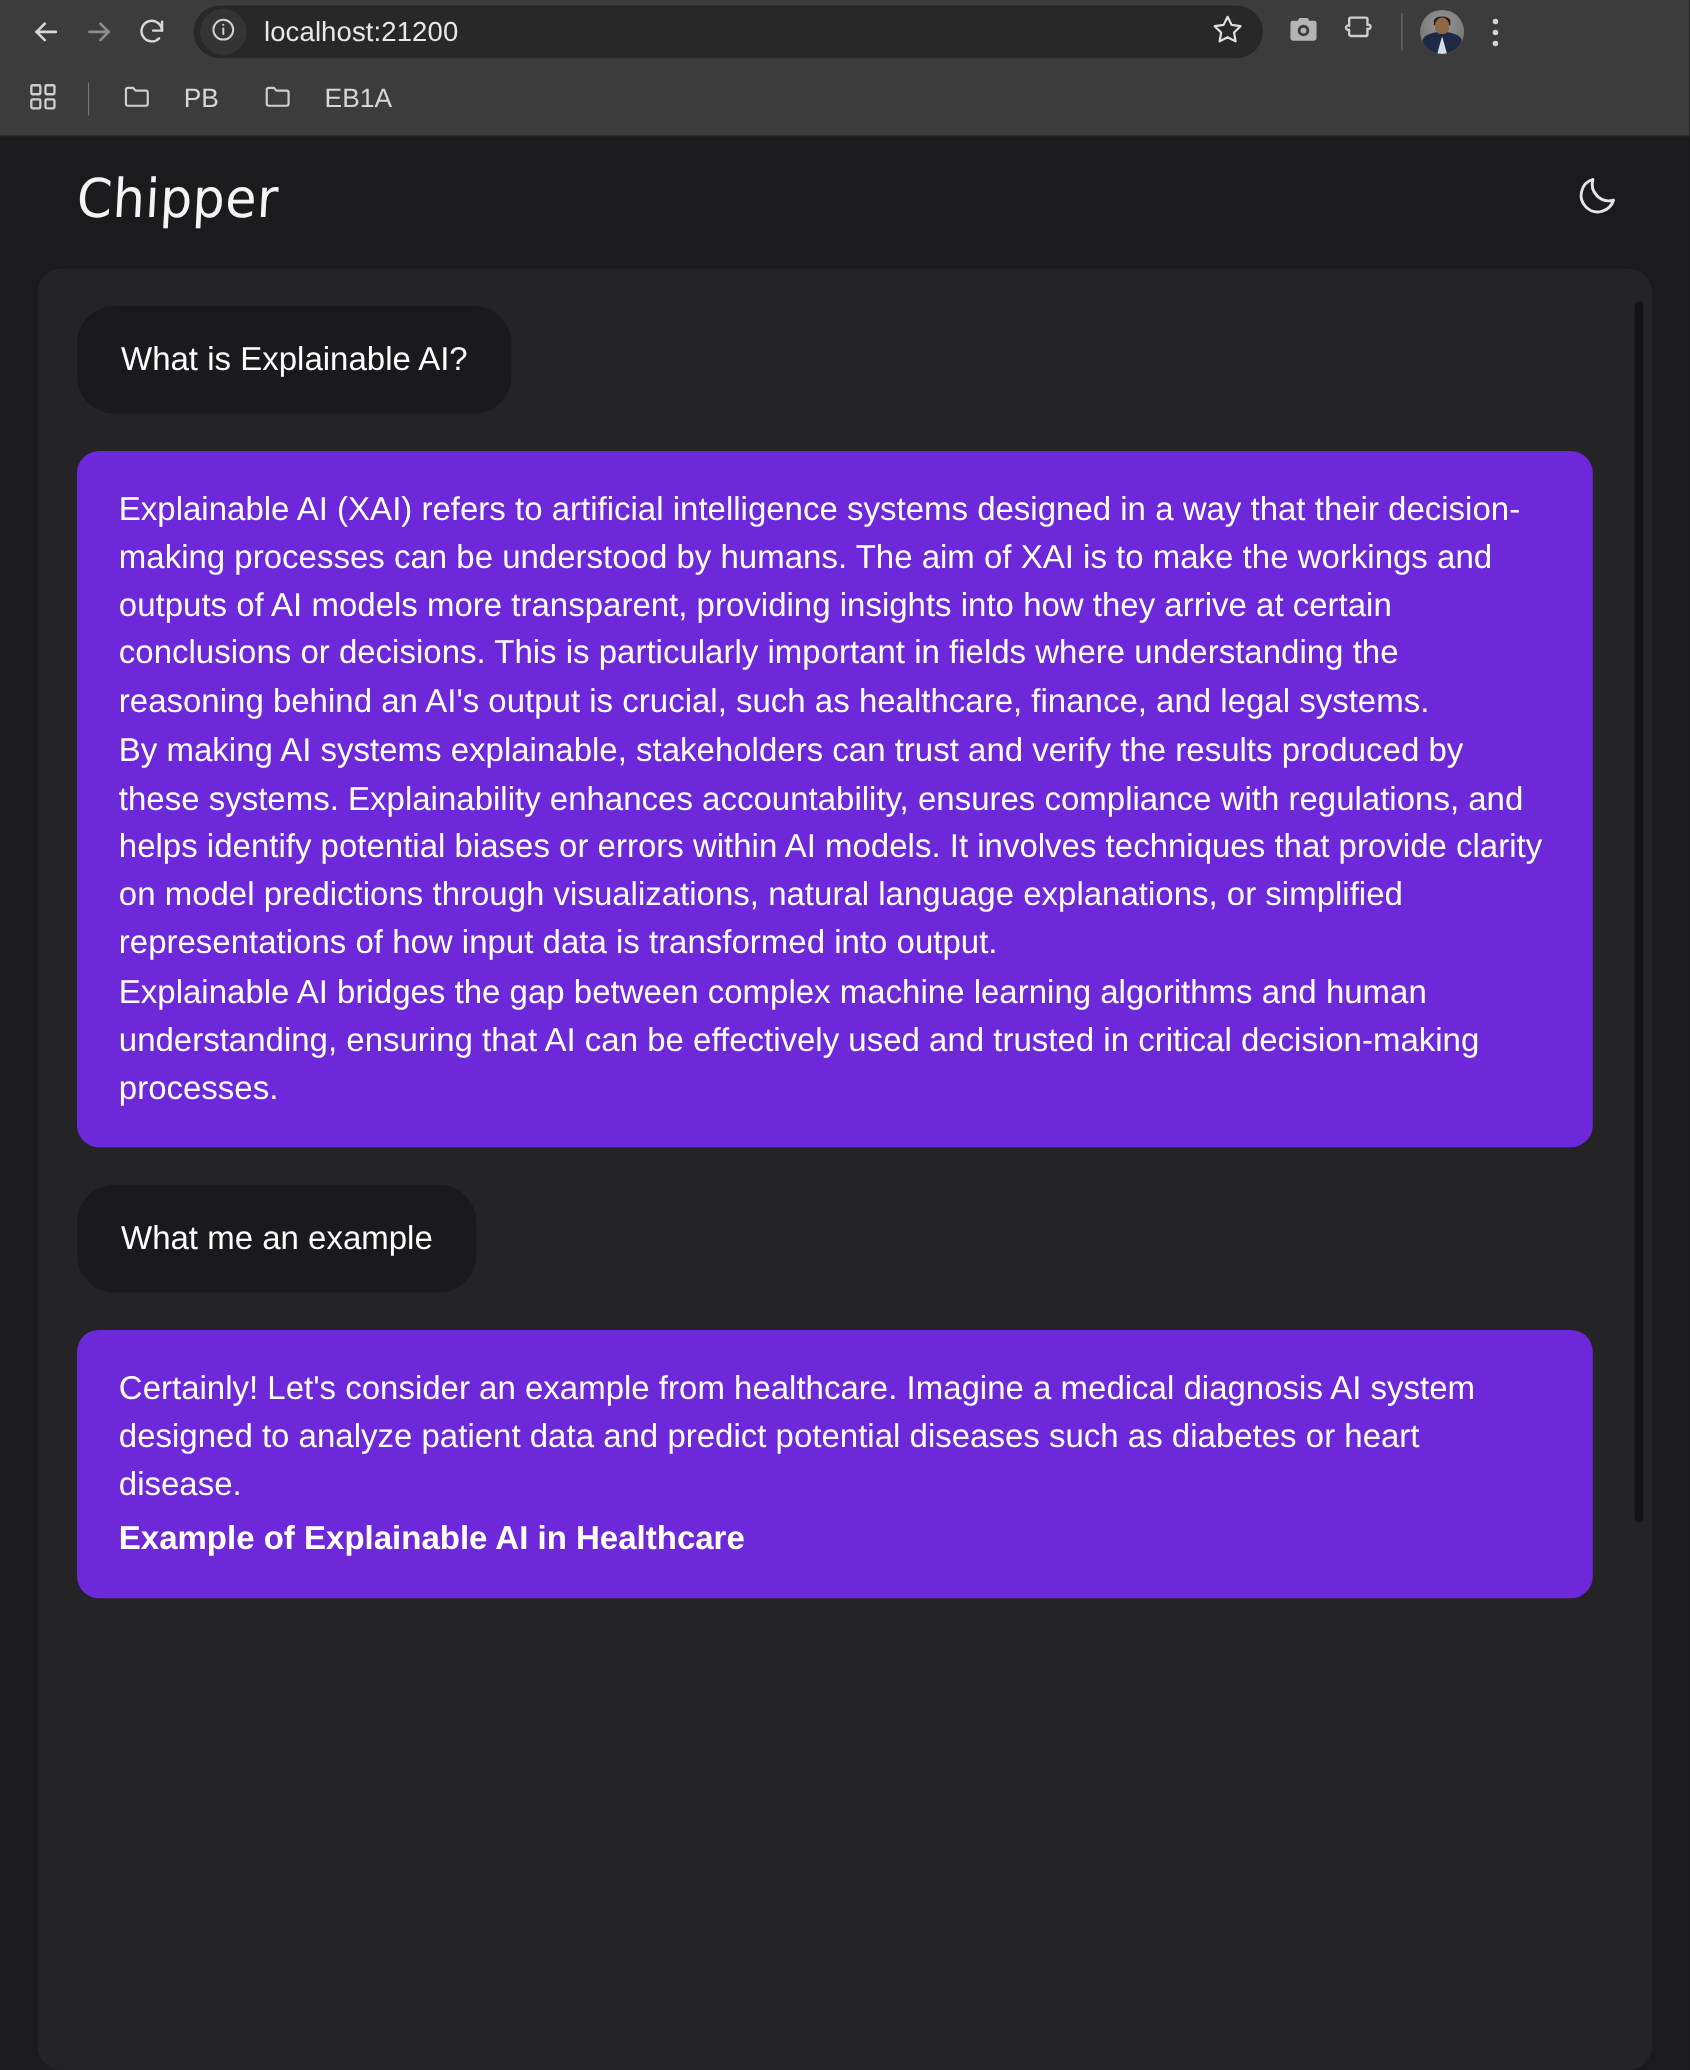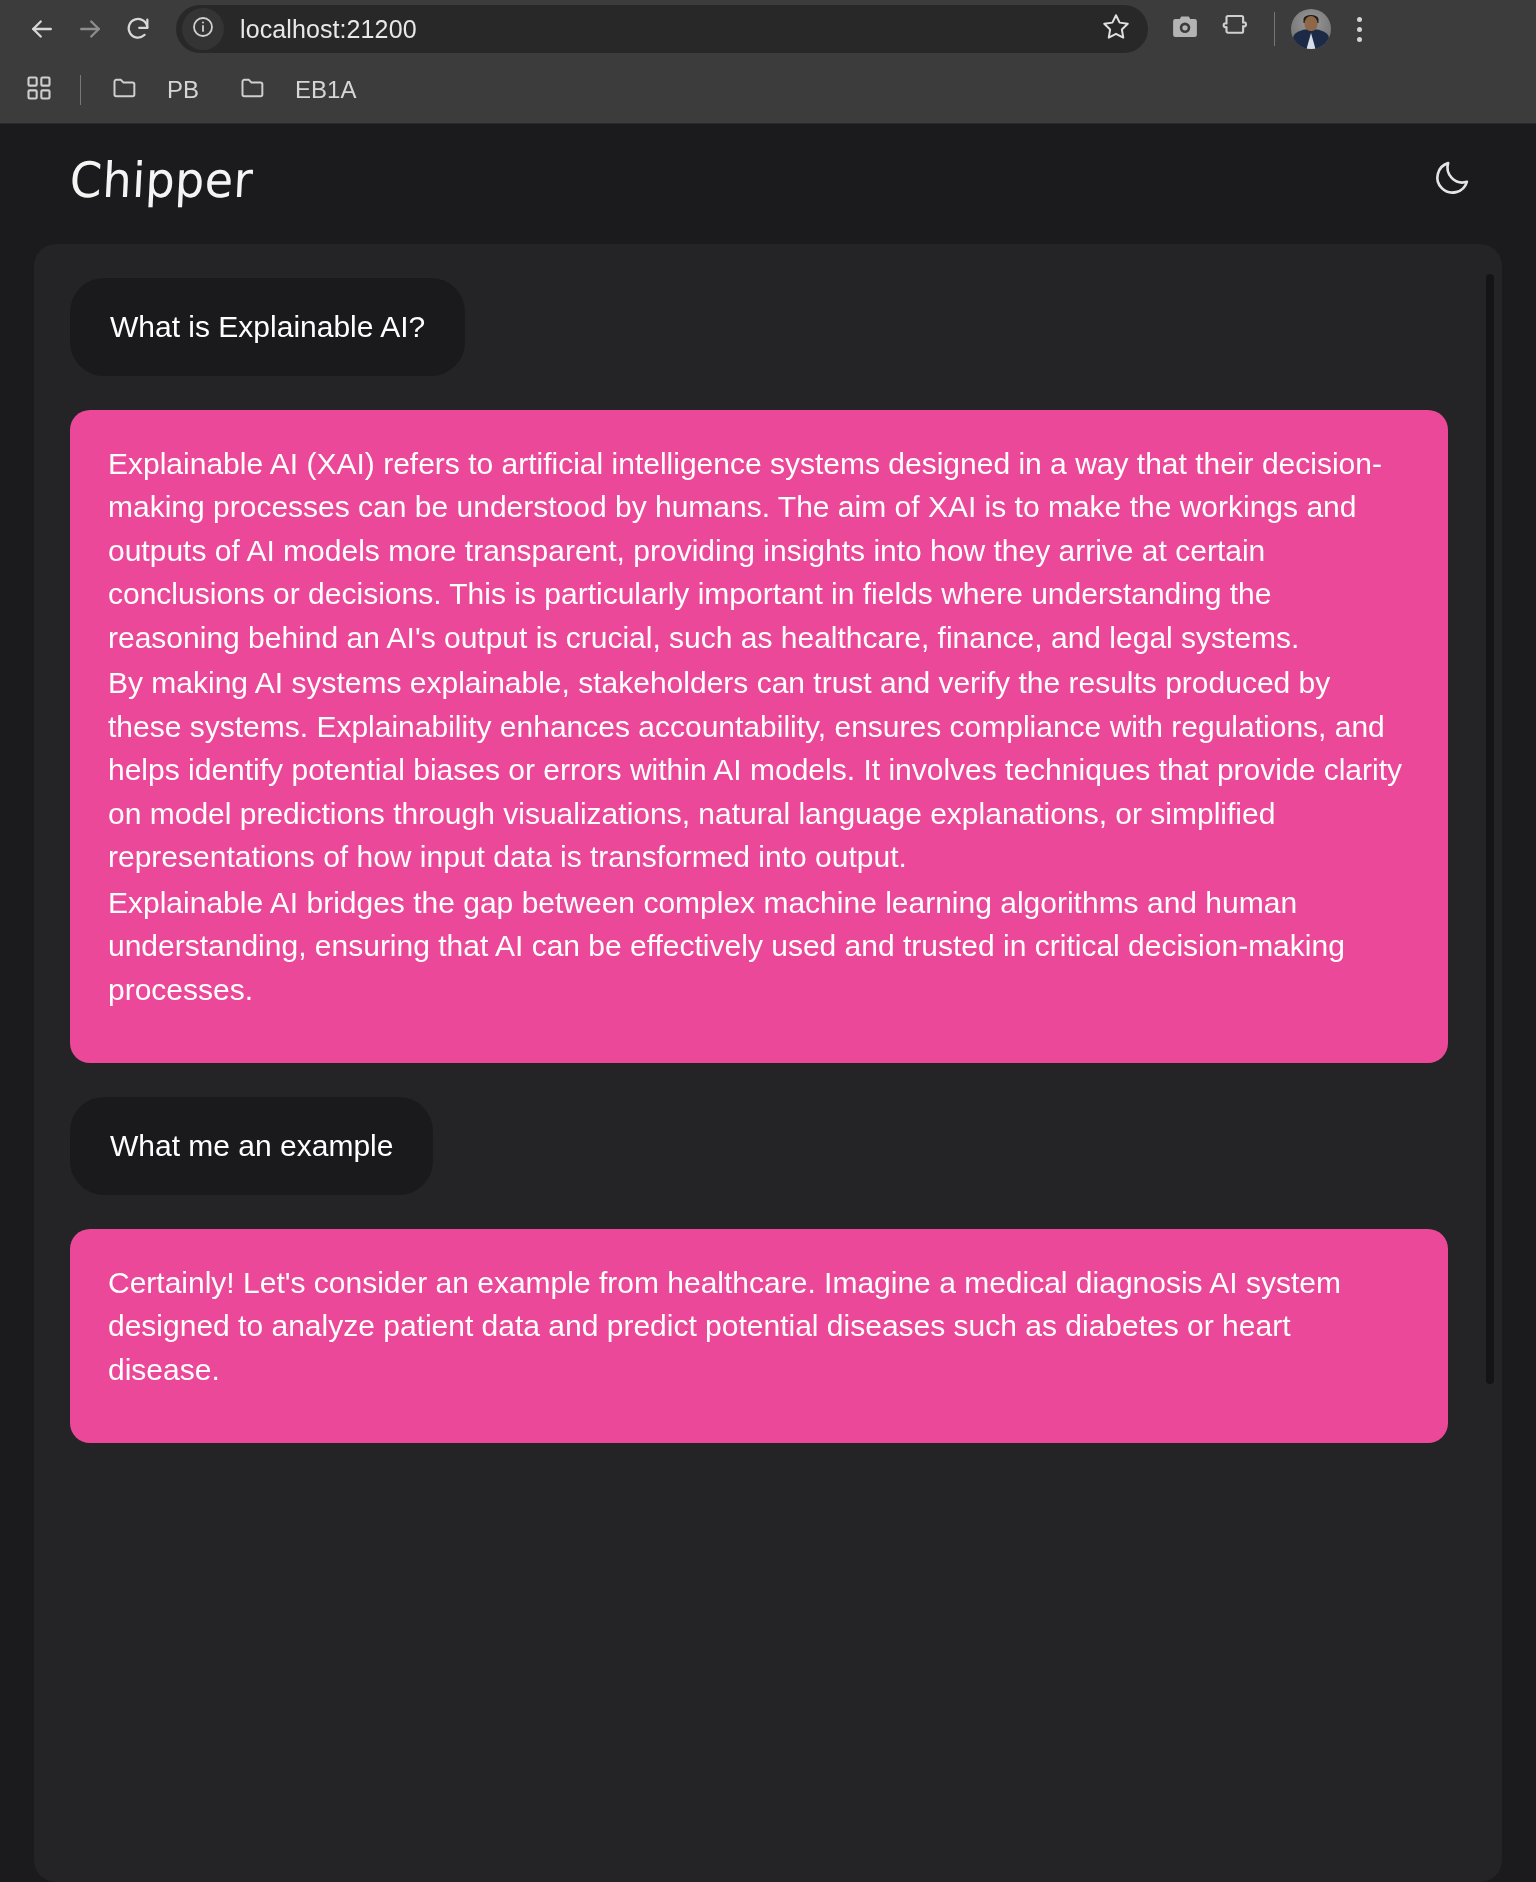--- a/index.html
+++ b/index.html
@@ -190,24 +190,24 @@
   .bubble-user {
     background: #1a1a1c;
     color: #ffffff;
     border-radius: 34px;
     padding: 30px 40px;
     font-size: 30px;
     line-height: 1.25;
     max-width: 70%;
   }
   .bubble-assistant {
-    background: #ec4899;
+    background: #6d28d9;
     color: #ffffff;
     border-radius: 20px;
-    padding: 32px 38px 52px 38px;
+    padding: 32px 38px 32px 38px;
     font-size: 30px;
     line-height: 1.45;
     width: 100%;
   }
   .bubble-assistant p { margin: 0; }
   .bubble-assistant p + p { margin-top: 2px; }
   .bubble-assistant .heading-clipped {
     font-weight: bold;
     margin-top: 6px;
   }
@@ -414,20 +414,21 @@
         </div>
       </div>
 
       <div class="msg-row user">
         <div class="bubble-user">What me an example</div>
       </div>
 
       <div class="msg-row assistant">
         <div class="bubble-assistant">
           <p>Certainly! Let's consider an example from healthcare. Imagine a medical diagnosis AI system designed to analyze patient data and predict potential diseases such as diabetes or heart disease.</p>
+          <p class="heading-clipped">Example of Explainable AI in Healthcare</p>
         </div>
       </div>
 
     </div>
 
     <div class="chat-scrollbar">
       <div class="thumb"></div>
     </div>
   </div>
 

